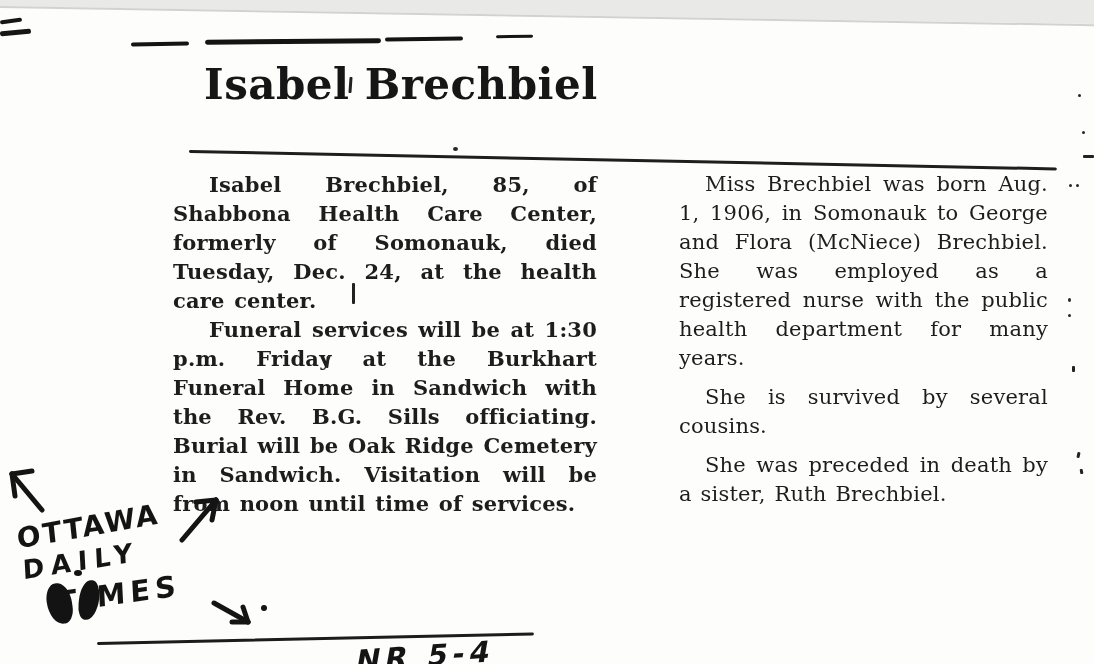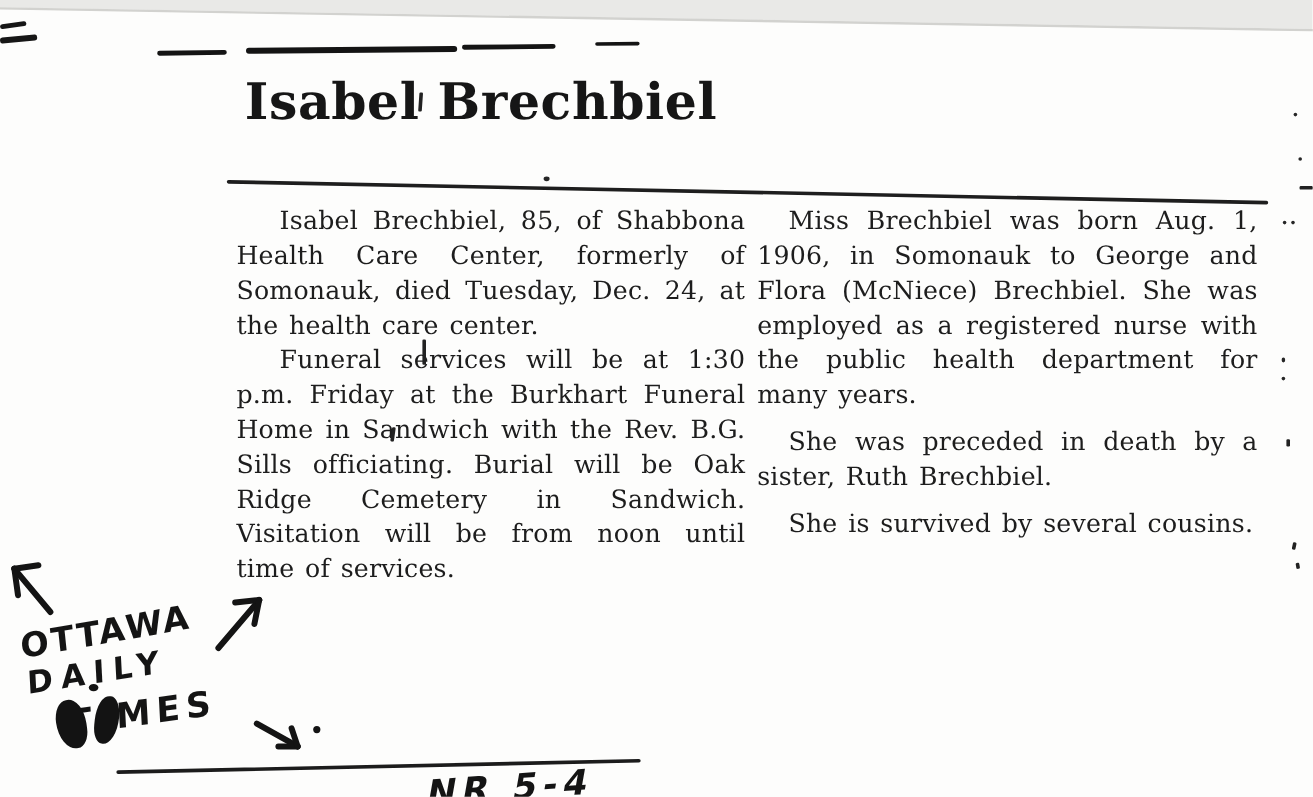--- a/index.html
+++ b/index.html
@@ -64,24 +64,24 @@
     position: absolute; top: 170px;
     font-family: "DejaVu Serif", serif;
     font-size: 21px;
     line-height: 29px;
     color: #1d1d1d;
     text-align: justify;
     word-spacing: 2px;
     letter-spacing: 0.2px;
   }
   .col p { margin: 0; }
-  #col-left  { left: 197px; width: 424px; }
+  #col-left  { left: 173px; width: 424px; font-weight: bold; }
   #col-left  p { text-indent: 36px; }
   #col-right { left: 631px; width: 417px; }
-  #col-right p { text-indent: 26px; margin-bottom: 10px; }
+  #col-right p { text-indent: 26px; margin-bottom: 10px; margin-left: 48px; }
   
   .speck { position: absolute; background: #262626; border-radius: 50%; }
   .tick  { position: absolute; background: #222; border-radius: 1px; }
   
   .hand {
     position: absolute;
     font-family: "DejaVu Sans", sans-serif;
     font-weight: 700;
     color: #141414;
     white-space: nowrap;
@@ -125,22 +125,22 @@
   <div class="tick" style="left:349px; top:77px; width:3px; height:16px; transform:rotate(4deg);"></div>
   <div class="speck" style="left:453px; top:147px; width:5px; height:4px;"></div>
   <div class="header-rule"></div>
 
   <div class="col" id="col-left">
     <p>Isabel Brechbiel, 85, of Shabbona Health Care Center, formerly of Somonauk, died Tuesday, Dec. 24, at the health care center.</p>
     <p>Funeral services will be at 1:30 p.m. Friday at the Burkhart Funeral Home in Sandwich with the Rev. B.G. Sills officiating. Burial will be Oak Ridge Cemetery in Sandwich. Visitation will be from noon until time of services.</p>
   </div>
   <div class="col" id="col-right">
     <p>Miss Brechbiel was born Aug. 1, 1906, in Somonauk to George and Flora (McNiece) Brechbiel. She was employed as a registered nurse with the public health department for many years.</p>
+    <p>She is survived by several cousins.</p>
     <p>She was preceded in death by a sister, Ruth Brechbiel.</p>
-    <p>She is survived by several cousins.</p>
   </div>
 
   <div class="tick" style="left:352px; top:283px; width:3px; height:21px;"></div>
   <div class="tick" style="left:326px; top:356px; width:3px; height:12px; transform:rotate(8deg);"></div>
 
   <div class="speck" style="left:1078px; top:94px;  width:3px; height:3px;"></div>
   <div class="speck" style="left:1082px; top:131px; width:3px; height:3px;"></div>
   <div class="tick" style="left:1083px; top:155px; width:11px; height:3px;"></div>
   <div class="speck" style="left:1069px; top:184px; width:3px; height:3px;"></div>
   <div class="speck" style="left:1076px; top:184px; width:3px; height:3px;"></div>

